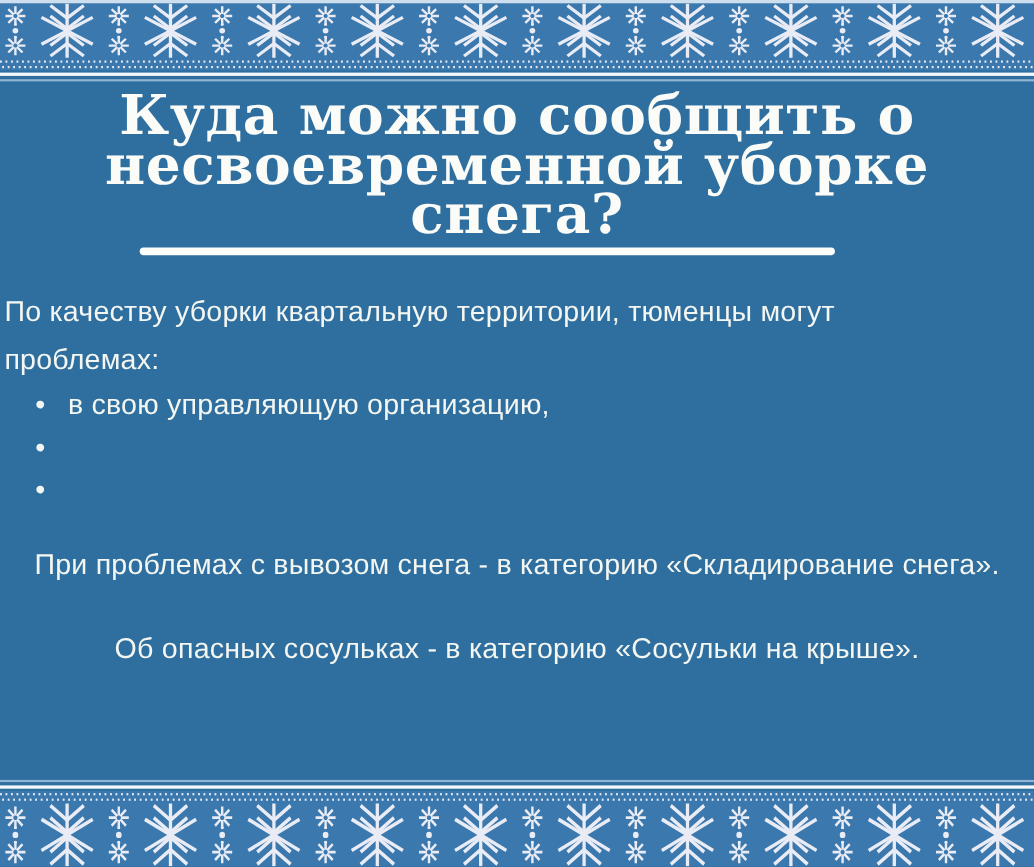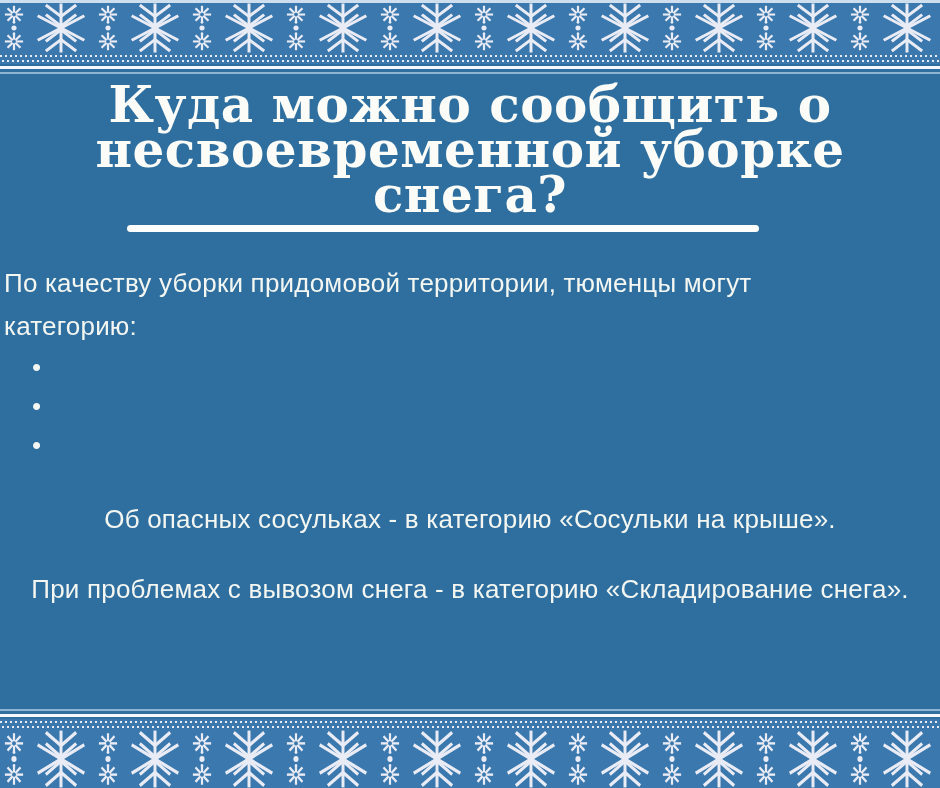--- a/index.html
+++ b/index.html
@@ -112,39 +112,40 @@
     </div>
     <div class="dots"></div>
   </div>
   <div class="line-white"></div>
   <div class="line-pale"></div>
 
   <main>
     <h1>Куда можно сообщить о несвоевременной уборке снега?</h1>
     <div class="divider"></div>
 
-    <p class="body-text intro"><span>По качеству уборки придомовой территории, тюменцы могут</span><br>
-      <span>категорию:</span></p>
+    <p class="body-text intro"><span>По качеству уборки квартальную территории, тюменцы могут</span><br>
+      <span>проблемах:</span></p>
 
     <ul class="bullets body-text">
       <li>
           <span class="bullet-dot">•</span>
+          <span class="txt"> в свою управляющую организацию,</span>
         </li>
       <li>
           <span class="bullet-dot">•</span>
         </li>
       <li>
           <span class="bullet-dot">•</span>
         </li>
     </ul>
 
 
+    <p class="body-text para p3">При проблемах с вывозом снега - в категорию «Складирование снега».</p>
+
     <p class="body-text para p4">Об опасных сосульках - в категорию «Сосульки на крыше».</p>
-
-    <p class="body-text para p3">При проблемах с вывозом снега - в категорию «Складирование снега».</p>
   </main>
 
   <div class="border-bottom-group">
     <div class="line-pale"></div>
     <div class="line-white"></div>
   </div>
   <div class="border">
     <div class="dots"></div>
     <div class="snow-band bottom">
       <svg class="band-svg" viewBox="0 0 940 52" preserveAspectRatio="none">

